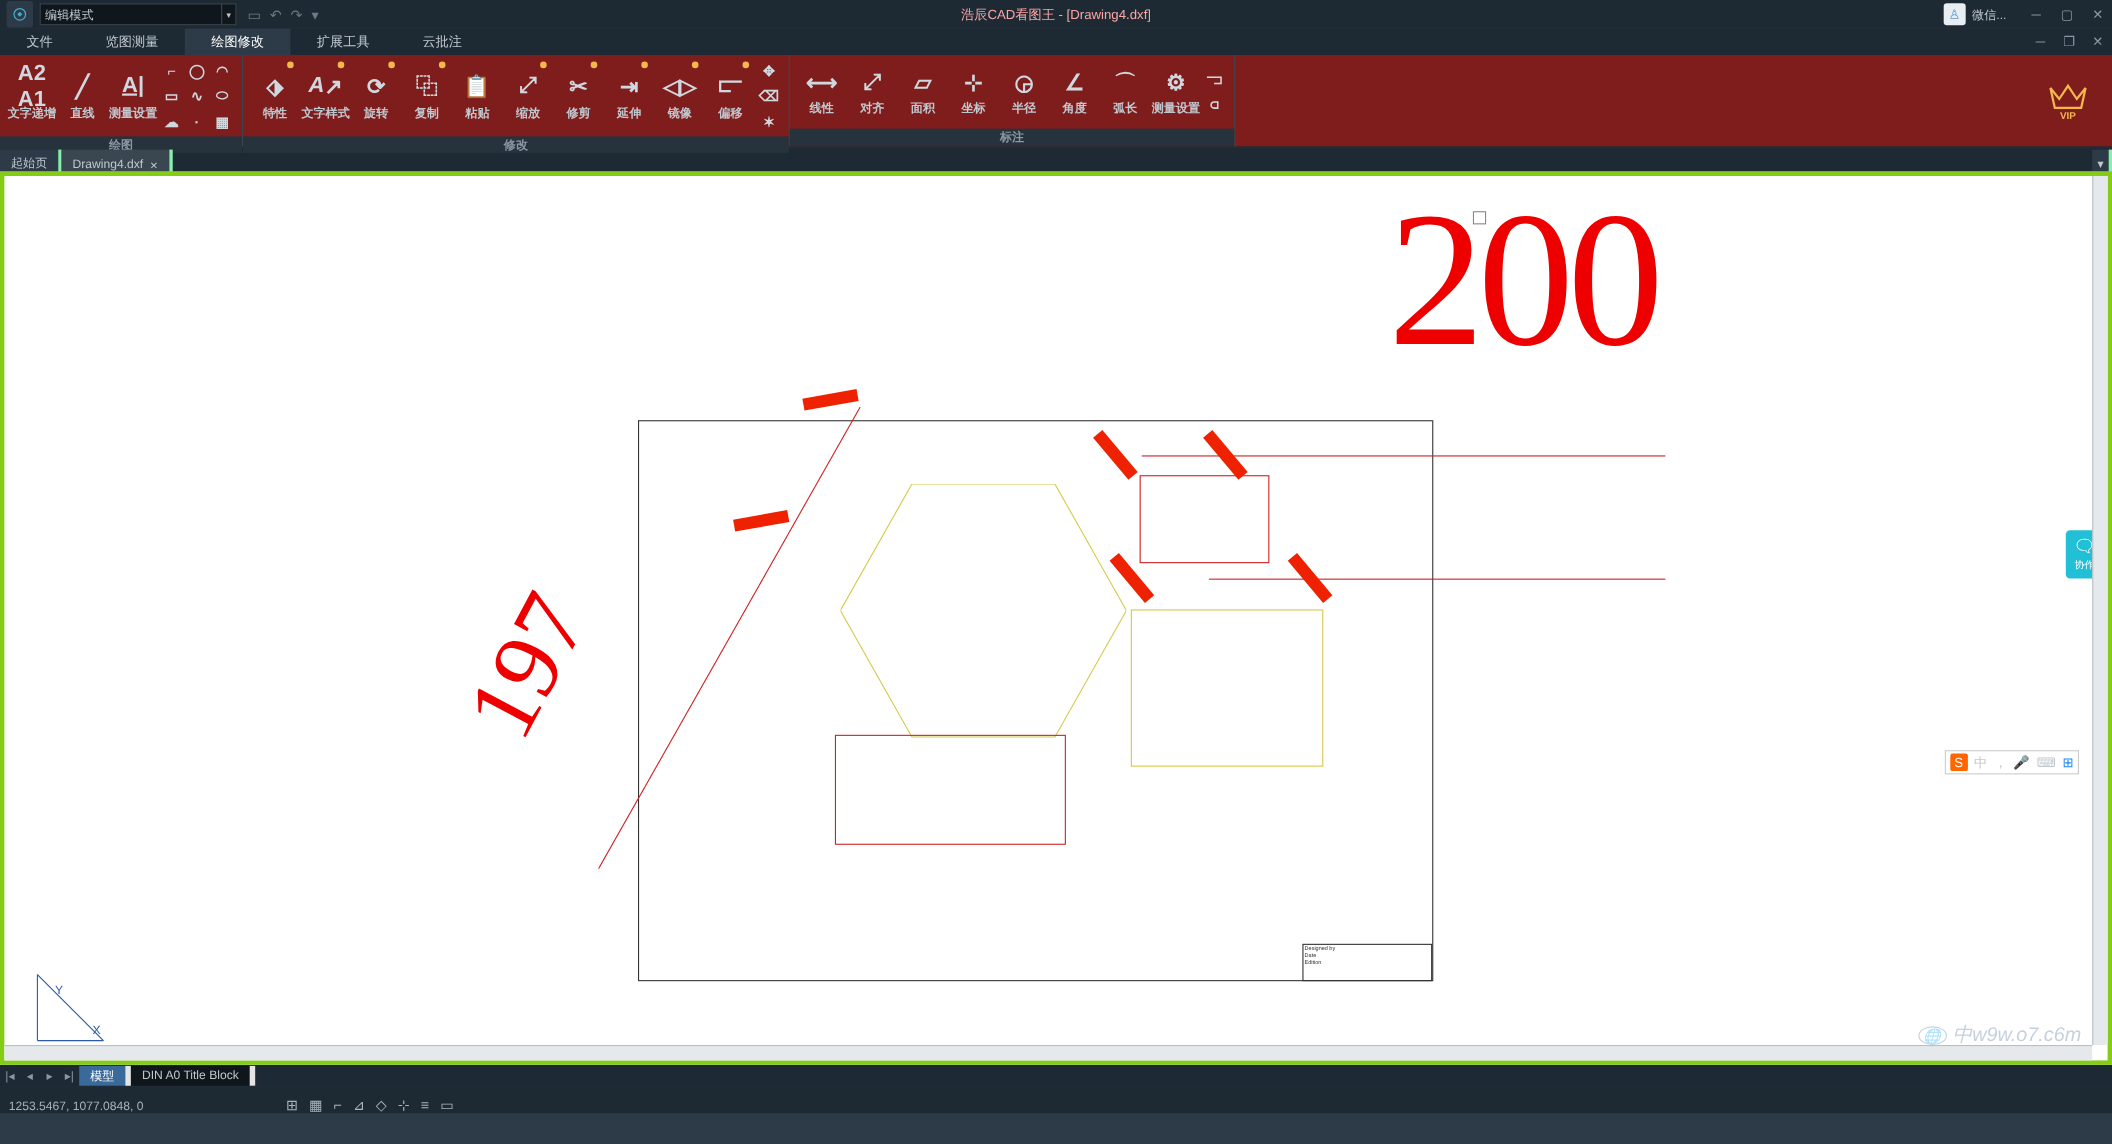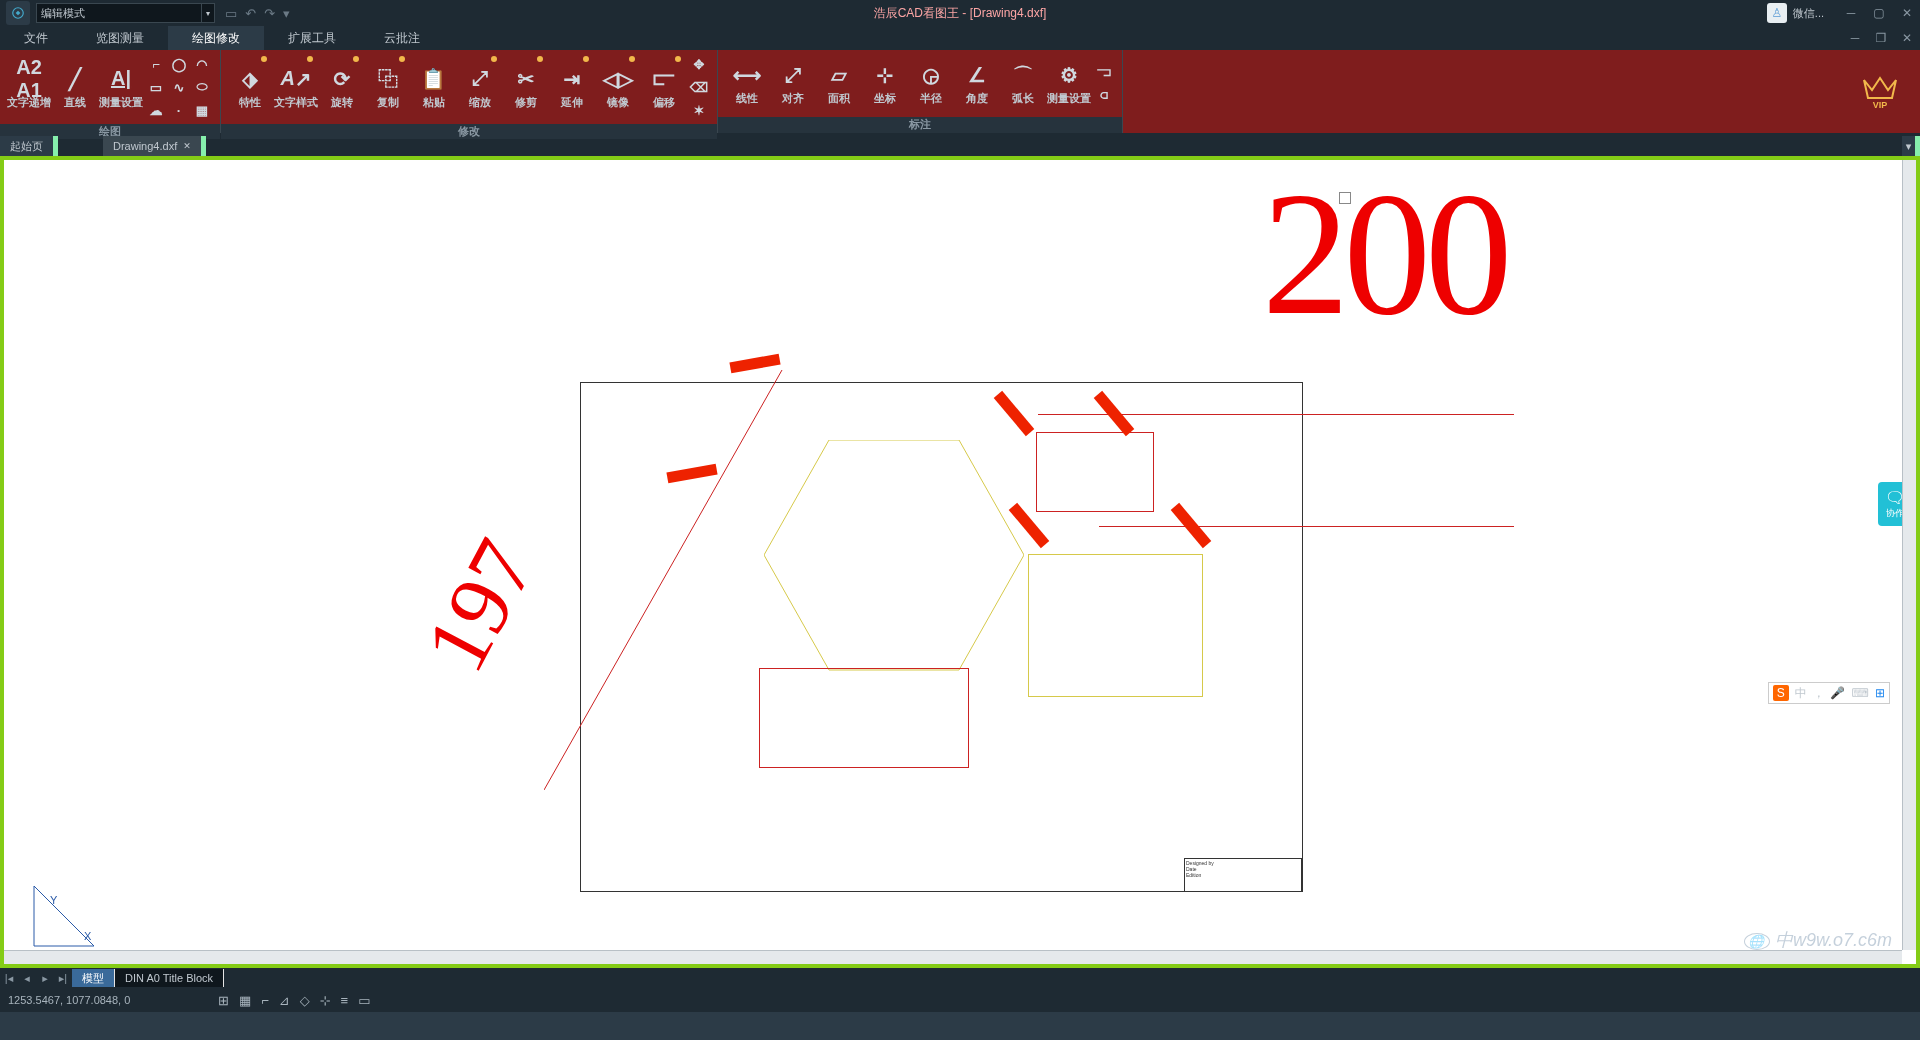--- a/index.html
+++ b/index.html
@@ -35,44 +35,44 @@
 .rbn-btn .lbl { font-size: 11px; margin-top: 2px; }
 .rbn-btn .star { position: absolute; top: 0; right: 6px; width: 6px; height: 6px; background: #f2b84b; border-radius: 50%; }
 .small-grid { display: flex; flex-direction: column; gap: 3px; padding: 2px; }
 .small-row { display: flex; gap: 3px; }
 .small-ico { width: 20px; height: 20px; display: flex; align-items: center; justify-content: center; color: #d0d8df; font-size: 13px; cursor: pointer; }
 .vip { margin-left: auto; width: 80px; display: flex; align-items: center; justify-content: center; }
 .vip svg { width: 40px; }
 
 
 .doc-tabs { height: 22px; background: #1e2a33; display: flex; align-items: flex-end; }
-.doc-tab { height: 20px; padding: 0 10px; background: #2c3b47; display: flex; align-items: center; font-size: 11px; border-right: 5px solid #86efac; cursor: pointer; }
-.doc-tab.active { background: #3a4750; margin-left: 45px; }
+.doc-tab { height: 20px; padding: 0 10px; background: #2c3b47; display: flex; align-items: flex-end; font-size: 11px; border-right: 3px solid #86efac; cursor: pointer; }
+.doc-tab.active { background: #3a4750; }
 .doc-tab .x { margin-left: 6px; font-size: 9px; }
 
 
 .canvas-wrap { position: relative; background: #fff; height: 812px; border: 4px solid #84cc16; }
 .canvas { position: absolute; inset: 0; }
 .ucs { position: absolute; left: 24px; bottom: 12px; }
 .side-btn { position: absolute; right: 4px; top: 40%; width: 34px; height: 44px; background: #22c0d6; border-radius: 4px; display: flex; flex-direction: column; align-items: center; justify-content: center; color: #fff; font-size: 9px; cursor: pointer; }
 .hscroll { position: absolute; left: 0; bottom: 0; right: 14px; height: 14px; background: #e5e9ec; border-top: 1px solid #b8c0c6; }
 .vscroll { position: absolute; right: 0; top: 0; bottom: 14px; width: 14px; background: #e5e9ec; border-left: 1px solid #b8c0c6; }
 .ime-bar { position: absolute; right: 26px; bottom: 260px; height: 22px; background: #fff; border: 1px solid #ccc; display: flex; align-items: center; gap: 6px; padding: 0 4px; font-size: 12px; }
 .ime-ico { width: 16px; height: 16px; display: flex; align-items: center; justify-content: center; }
 .watermark { position: absolute; right: 24px; bottom: 12px; opacity: .35; font-size: 18px; color: #5a7a9a; font-style: italic; }
 
 
 .model-tabs { height: 20px; background: #1e2a33; display: flex; align-items: center; }
 .nav-arrows { display: flex; }
 .nav-arrows span { width: 18px; text-align: center; cursor: pointer; color: #8a98a3; }
-.model-tab { height: 18px; padding: 0 10px; background: #0f171d; font-size: 11px; display: flex; align-items: center; cursor: pointer; border-right: 1px solid #e5e5e5; }
+.model-tab { height: 18px; padding: 0 10px; background: #0f171d; font-size: 11px; display: flex; align-items: center; cursor: pointer; border-right: 5px solid #e5e5e5; }
 .model-tab.active { background: #3a6a9a; color: #fff; }
 
 
-.statusbar { height: 24px; background: #1e2a33; display: flex; align-items: center; font-size: 11px; padding: 0 8px; color: #a8b4bd; }
+.statusbar { height: 24px; background: #1e2a33; display: flex; align-items: flex-end; font-size: 11px; padding: 0 8px; color: #a8b4bd; gap: 42px; }
 .status-coords { min-width: 190px; }
 .status-icons { display: flex; gap: 10px; margin-left: 20px; font-size: 13px; }
 .status-icons span { cursor: pointer; }
 
 
 .frame-rect { position: absolute; border: 1px solid #333; }
 .red-rect { position: absolute; border: 1px solid #c22; }
 .yellow-line { position: absolute; border: 1px solid #d6c94a; }
 .thin-red { position: absolute; background: #c22; height: 1px; }
 .tick { position: absolute; width: 50px; height: 11px; background: #e20; transform-origin: center; transform: rotate(50deg); }

